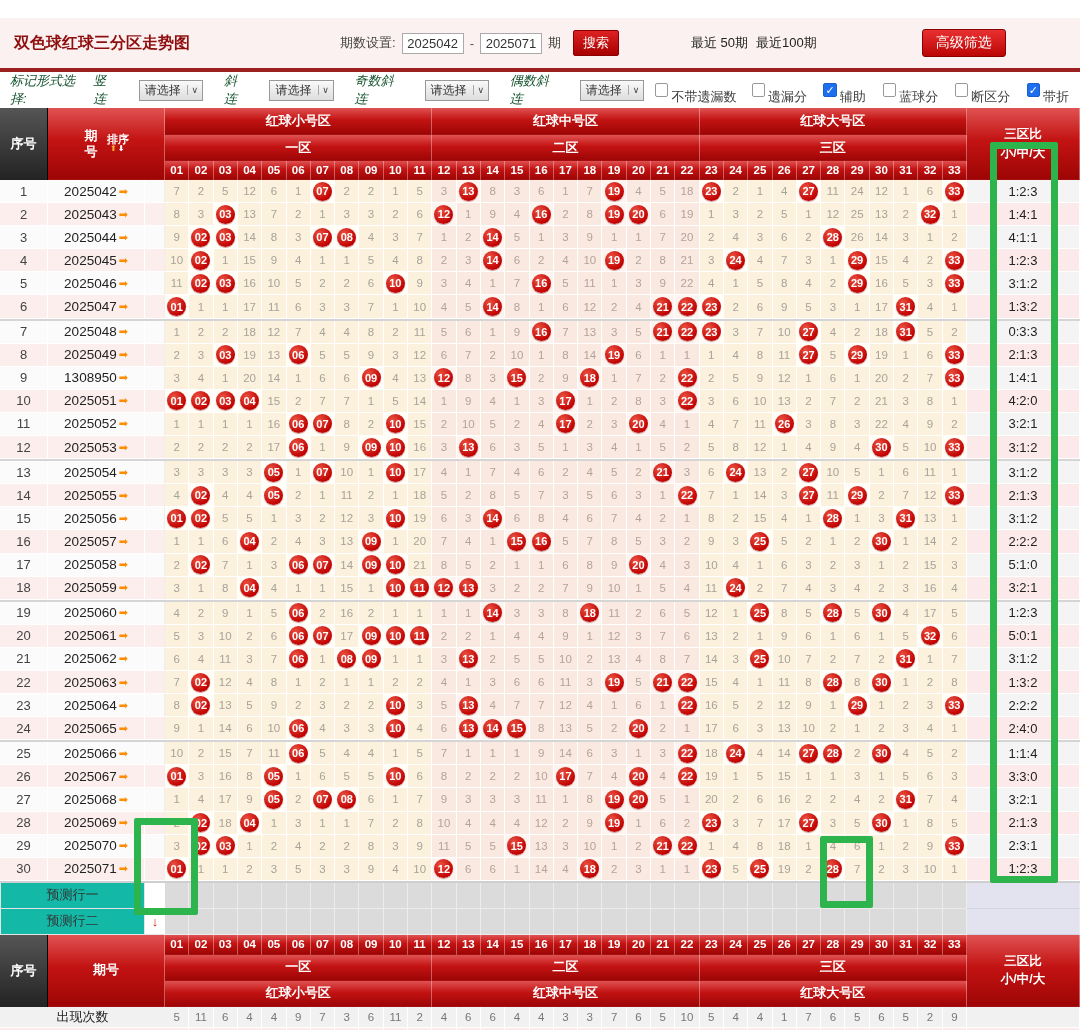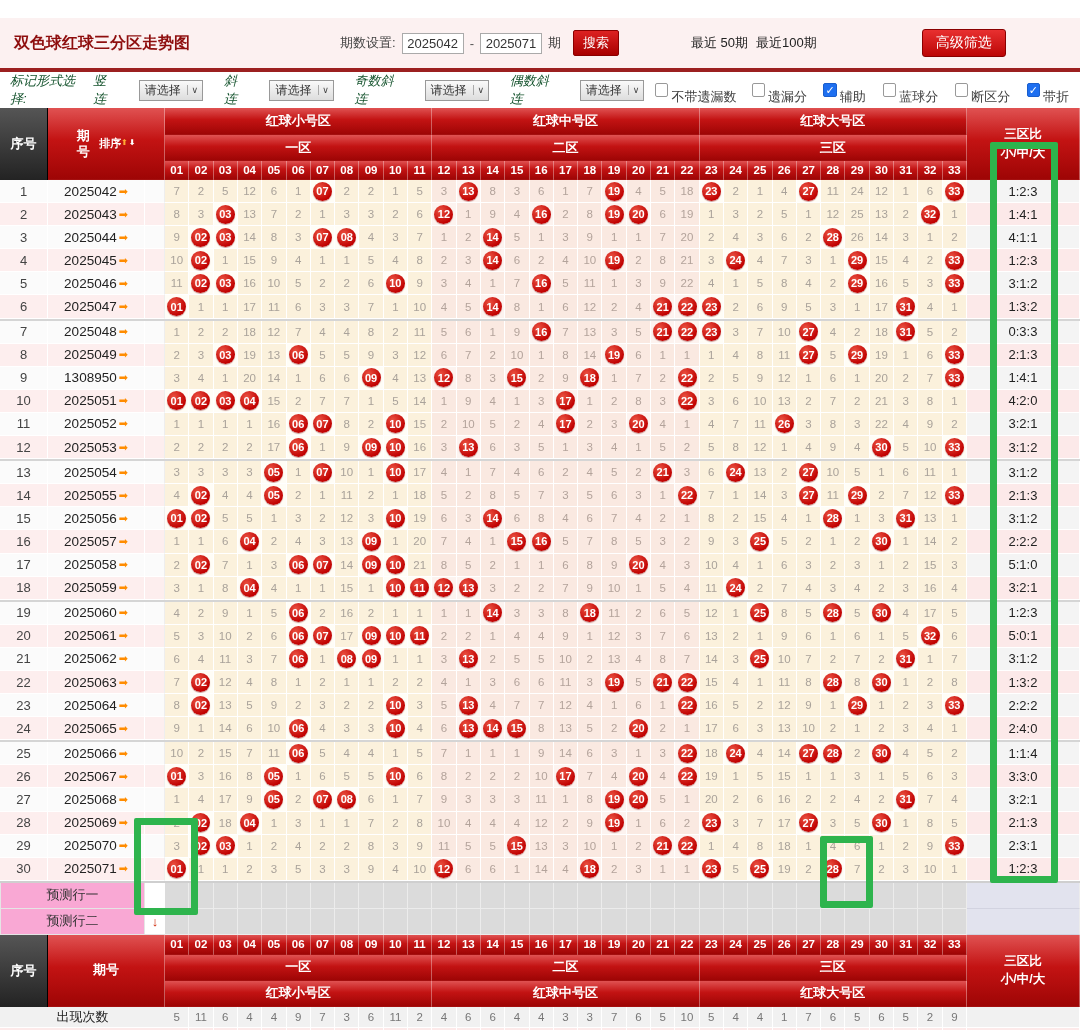--- a/index.html
+++ b/index.html
@@ -37,21 +37,21 @@
   .red-h { background:linear-gradient(180deg,#e05252 0%,#c31313 45%,#9e0505 100%); border-right:1px solid rgba(255,255,255,.35); border-bottom:1px solid rgba(150,0,0,.8); }
   .dark-h { background:linear-gradient(180deg,#555,#232323); border-right:1px solid #000; }
   #thead { grid-template-rows:27px 26px 19px; }
   #bhead { grid-template-rows:20px 26px 26px; }
   .h-zone { font-size:13px; font-weight:bold; }
   .h-num { font-size:11.5px; font-weight:bold; }
   .h-ratio { flex-direction:column; font-size:12.5px; font-weight:bold; line-height:1.5; }
   .h-seq { font-size:13px; font-weight:bold; }
   .h-period { font-size:13px; font-weight:bold; gap:8px; }
   .pv { width:16px; word-break:break-all; line-height:1.2; text-align:center; }
-  .sortblk { display:flex; flex-direction:row; align-items:center; font-size:11px; line-height:1.1; cursor:pointer; }
+  .sortblk { display:flex; flex-direction:column; align-items:center; font-size:11px; line-height:1.1; cursor:pointer; }
   .sortarrows { font-size:8px; letter-spacing:1px; }
   .sa-up { color:#ffaa33; } .sa-dn { color:#fff; }
 
   
   .trow { display:grid; grid-template-columns:48px 97px 20px repeat(33,1fr) 113px; height:23.1px; }
   .tcell { display:flex; align-items:center; justify-content:center; border-right:1px solid #fff; border-bottom:1px solid #fff; font-size:11.5px; color:#a9a29a; overflow:hidden; }
   .c-seq { background:#fbfbfb; color:#444; font-size:13px; }
   .c-period { background:#fbfbfb; color:#222; font-size:13.5px; gap:2px; }
   .c-mark { background:#fbfbfb; border-right:1px solid #eee; }
   .even .c-seq, .even .c-period, .even .c-mark { background:#fdeeee; }
@@ -60,21 +60,21 @@
   .c-ratio { background:#f4f4f4; color:#222; font-size:13px; }
   .even .c-ratio { background:#fce9e9; }
   .p-arrow { color:#ff8c00; font-size:11px; }
   .ball { width:19px; height:19px; border-radius:50%; background:radial-gradient(circle at 35% 30%,#ea5040,#c00000 72%); color:#fff; font-size:11px; font-weight:bold; display:flex; align-items:center; justify-content:center; box-shadow:0 1px 1px rgba(120,0,0,.4); }
   .hasball.c-z1, .hasball.c-z3 { background:#fffdf6; }
   .hasball.c-z2 { background:#fdf3ef; }
   .spacer { height:2px; background:#d5d5d5; }
 
   
   .predrow { display:grid; grid-template-columns:48px 97px 20px repeat(33,1fr) 113px; height:26px; }
-  .pr-label { grid-column:1/3; display:flex; align-items:center; justify-content:center; background:#f9a8d4; border:1px solid #e5e5e5; border-top:none; font-size:13px; color:#333; }
+  .pr-label { grid-column:1/3; display:flex; align-items:center; justify-content:center; background:#14b8a6; border:1px solid #e5e5e5; border-top:none; font-size:13px; color:#333; }
   .pr-mark { background:#fff; border-bottom:1px solid #e5e5e5; display:flex; align-items:center; justify-content:center; color:#cc2200; font-size:13px; font-weight:bold; }
   .pr-cell { background:#dbdbdb; border-right:1px solid #ececec; border-bottom:1px solid #ececec; }
   .pr-ratio { background:#e2e3ee; border-bottom:1px solid #d2d3e0; }
   #pred { border-top:2px solid #cfcfcf; }
 
   
   .statrow { display:grid; grid-template-columns:48px 97px 20px repeat(33,1fr) 113px; height:21.5px; }
   .st-label { grid-column:1/4; display:flex; align-items:center; justify-content:center; font-size:13px; color:#222; }
   .st-cell { display:flex; align-items:center; justify-content:center; font-size:11.5px; color:#777; border-right:1px solid #fff; }
   .strow1 { background:#f1f1f1; border-bottom:1px solid #fff; }

